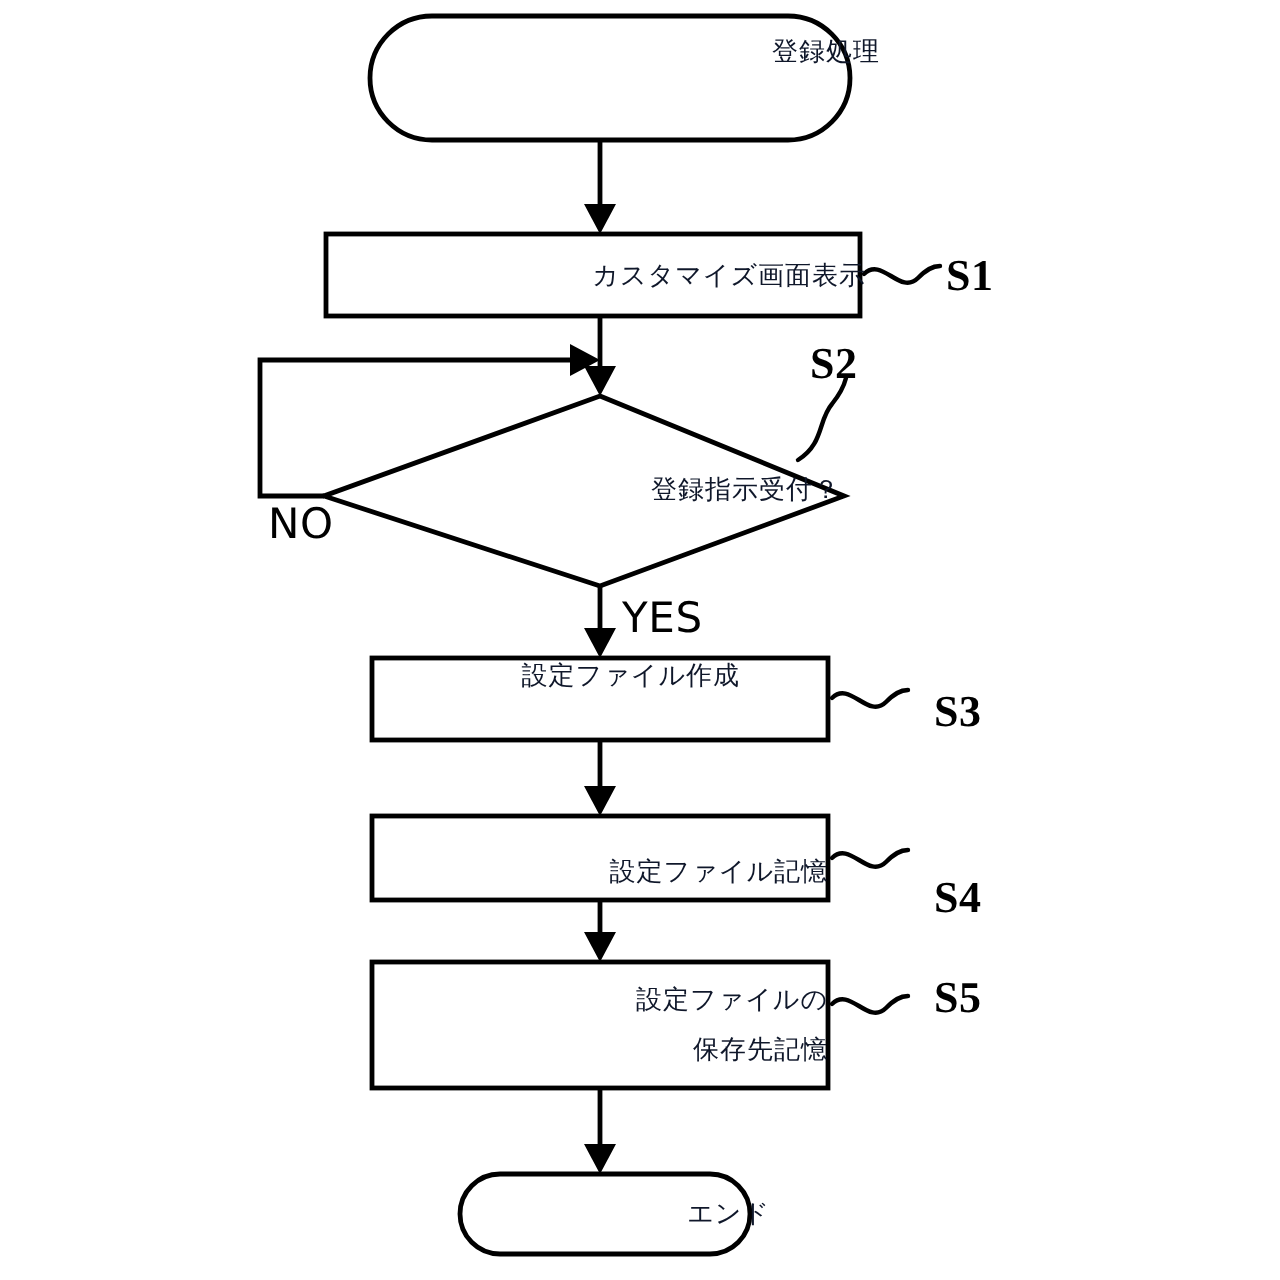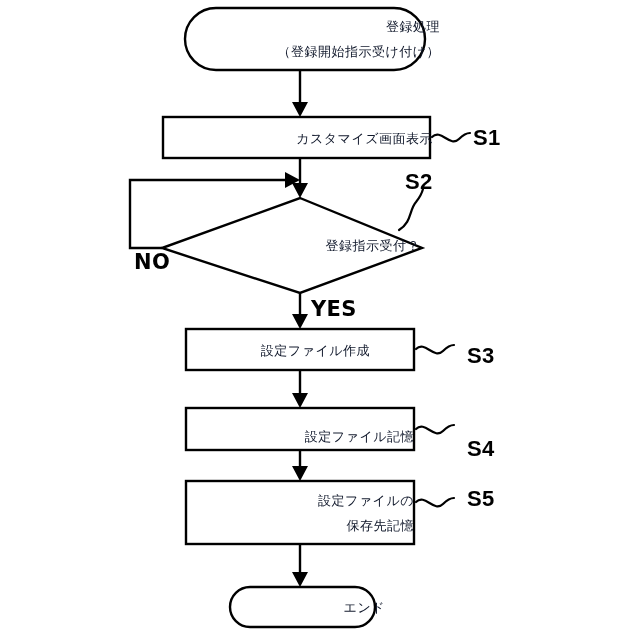--- a/index.html
+++ b/index.html
@@ -51,32 +51,32 @@
     font-family: "DejaVu Sans", "Liberation Sans", sans-serif;
     font-size: 13px;
     line-height: 25px;
     letter-spacing: 0.5px;
     white-space: pre;
     user-select: none;
   }
   .step-label {
     position: absolute;
     color: #000000;
-    font-family: Liberation Sans, sans-serif;
+    font-family: Liberation Serif, serif;
     font-size: 22px;
     font-weight: bold;
     letter-spacing: 0.3px;
     user-select: none;
   }
   .branch-label {
     position: absolute;
     color: #000000;
     font-family: "DejaVu Sans", "Liberation Sans", sans-serif;
     font-size: 21px;
-    font-weight: bold;
+    font-weight: normal;
     letter-spacing: 0.3px;
     user-select: none;
   }
 </style>
 </head>
 <body>
 
 <div id="canvas">
 
   <svg id="flow-svg" viewBox="0 0 640 640">
@@ -120,27 +120,27 @@
     <rect class="node-shape" x="186" y="481" width="228" height="63"></rect>
 
     <path class="leader-line" d="M 416 502 C 425 493, 434 513, 443 504 C 447 500, 450 498, 454 498"></path>
 
     <line class="flow-line" x1="300" y1="544" x2="300" y2="580"></line>
     <polygon class="arrow-head" points="300,587 292,572 308,572"></polygon>
 
     <rect class="node-shape" x="230" y="587" width="145" height="40" rx="20" ry="20"></rect>
   </svg>
 
-  <div class="node-text" style="left:170px; top:14px; width:270px;"><span>登録処理</span><br><span>（登録開始指示受け付け）</span></div>
+  <div class="node-text" style="left:170px; top:14px; width:270px;"><span>登録処理</span><br></div>
 
   <div class="node-text" style="left:163px; top:126px; width:270px;">カスタマイズ画面表示</div>
 
   <div class="node-text" style="left:180px; top:233px; width:240px;">登録指示受付？</div>
 
-  <div class="node-text" style="left:186px; top:338px; width:184px;">設定ファイル作成</div>
+  <div class="node-text" style="left:186px; top:326px; width:184px;">設定ファイル作成</div>
 
   <div class="node-text" style="left:186px; top:424px; width:228px;">設定ファイル記憶</div>
 
   <div class="node-text" style="left:186px; top:488px; width:228px;"><span>設定ファイルの</span><br><span>保存先記憶</span></div>
 
   <div class="node-text" style="left:230px; top:595px; width:145px;margin-left:10px;">エンド</div>
 
   <div class="branch-label" style="left:134px; top:250px;">NO</div>
 
   <div class="branch-label" style="left:311px; top:297px;">YES</div>

